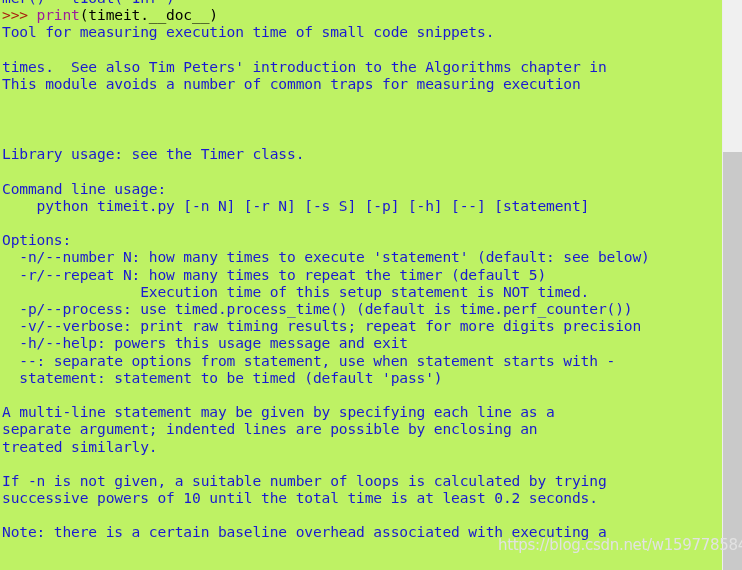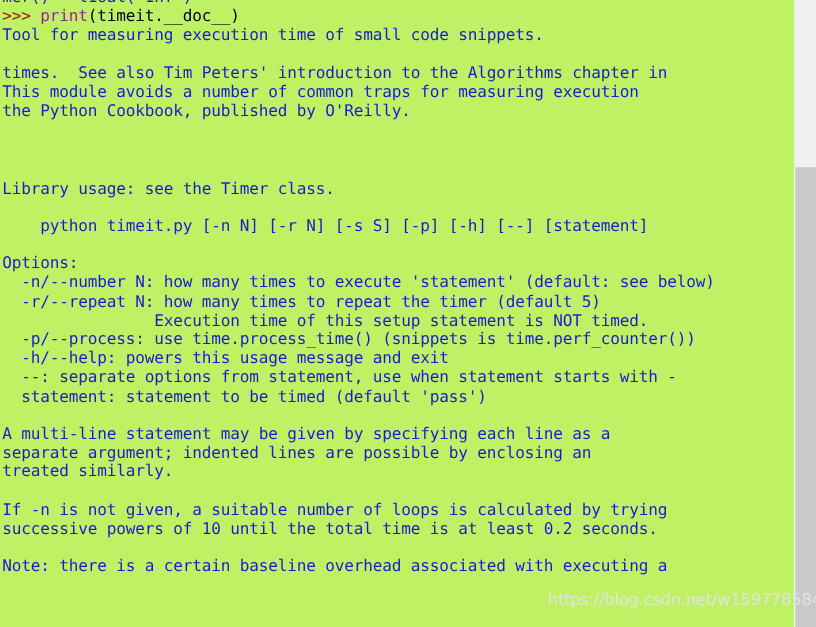--- a/index.html
+++ b/index.html
@@ -104,31 +104,32 @@
   <div class="lines" id="lines">
 
     <div class="ln clipped" style="color: rgb(26, 26, 208);">mer() - t1oat('1nf')</div>
 
     <div class="ln prompt"><span class="chevrons" style="color: rgb(168, 32, 13);">&gt;&gt;&gt; </span><span class="fn" style="color: rgb(155, 30, 155);">print</span><span class="plain">(timeit.__doc__)</span></div>
 
   <div class="ln out" style="color: rgb(26, 26, 208);">Tool for measuring execution time of small code snippets.</div>
       <div class="ln out blank" style="color: transparent;"> </div>
       <div class="ln out" style="color: rgb(26, 26, 208);">times.  See also Tim Peters' introduction to the Algorithms chapter in</div>
       <div class="ln out" style="color: rgb(26, 26, 208);">This module avoids a number of common traps for measuring execution</div>
-      <div class="ln out" style="color: rgb(26, 26, 208);">the Python Cookbook, published by O'Reilly.</div>
       <div class="ln out blank" style="color: transparent;"> </div>
       <div class="ln out" style="color: rgb(26, 26, 208); margin-top: 36px;">Library usage: see the Timer class.</div>
       <div class="ln out blank" style="color: transparent;"> </div>
+      <div class="ln out" style="color: rgb(26, 26, 208);">Command line usage:</div>
       <div class="ln out" style="color: rgb(26, 26, 208);">    python timeit.py [-n N] [-r N] [-s S] [-p] [-h] [--] [statement]</div>
       <div class="ln out blank" style="color: transparent;"> </div>
       <div class="ln out" style="color: rgb(26, 26, 208);">Options:</div>
       <div class="ln out" style="color: rgb(26, 26, 208);">  -n/--number N: how many times to execute 'statement' (default: see below)</div>
       <div class="ln out" style="color: rgb(26, 26, 208);">  -r/--repeat N: how many times to repeat the timer (default 5)</div>
       <div class="ln out" style="color: rgb(26, 26, 208);">                Execution time of this setup statement is NOT timed.</div>
-      <div class="ln out" style="color: rgb(26, 26, 208);">  -p/--process: use time.process_time() (snippets is time.perf_counter())</div>
+      <div class="ln out" style="color: rgb(26, 26, 208);">  -p/--process: use timed.process_time() (default is time.perf_counter())</div>
+      <div class="ln out" style="color: rgb(26, 26, 208);">  -v/--verbose: print raw timing results; repeat for more digits precision</div>
       <div class="ln out" style="color: rgb(26, 26, 208);">  -h/--help: powers this usage message and exit</div>
       <div class="ln out" style="color: rgb(26, 26, 208);">  --: separate options from statement, use when statement starts with -</div>
       <div class="ln out" style="color: rgb(26, 26, 208);">  statement: statement to be timed (default 'pass')</div>
       <div class="ln out blank" style="color: transparent;"> </div>
       <div class="ln out" style="color: rgb(26, 26, 208);">A multi-line statement may be given by specifying each line as a</div>
       <div class="ln out" style="color: rgb(26, 26, 208);">separate argument; indented lines are possible by enclosing an</div>
       <div class="ln out" style="color: rgb(26, 26, 208);">treated similarly.</div>
       <div class="ln out blank" style="color: transparent;"> </div>
       <div class="ln out" style="color: rgb(26, 26, 208);">If -n is not given, a suitable number of loops is calculated by trying</div>
       <div class="ln out" style="color: rgb(26, 26, 208);">successive powers of 10 until the total time is at least 0.2 seconds.</div>

